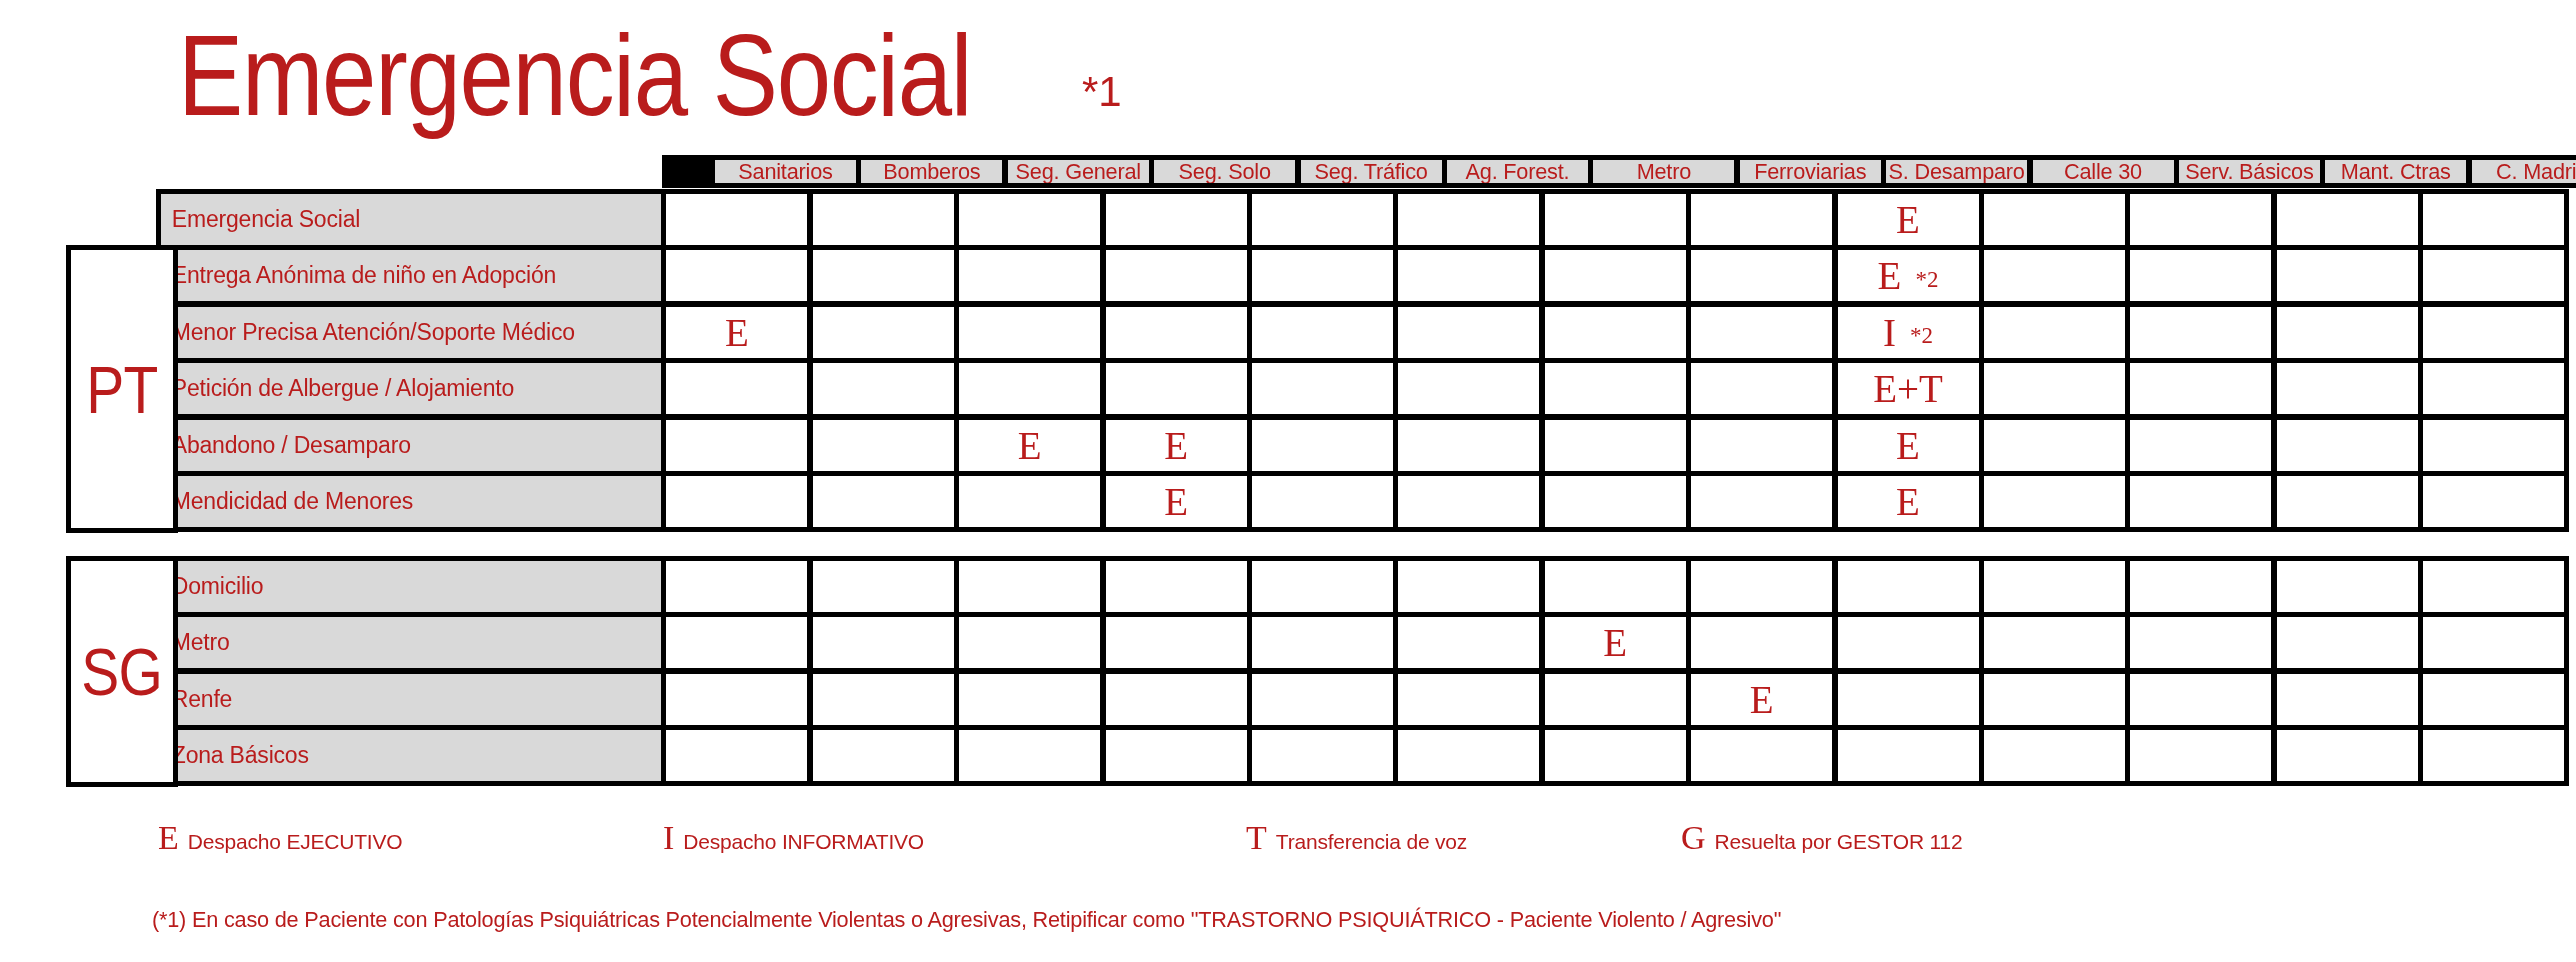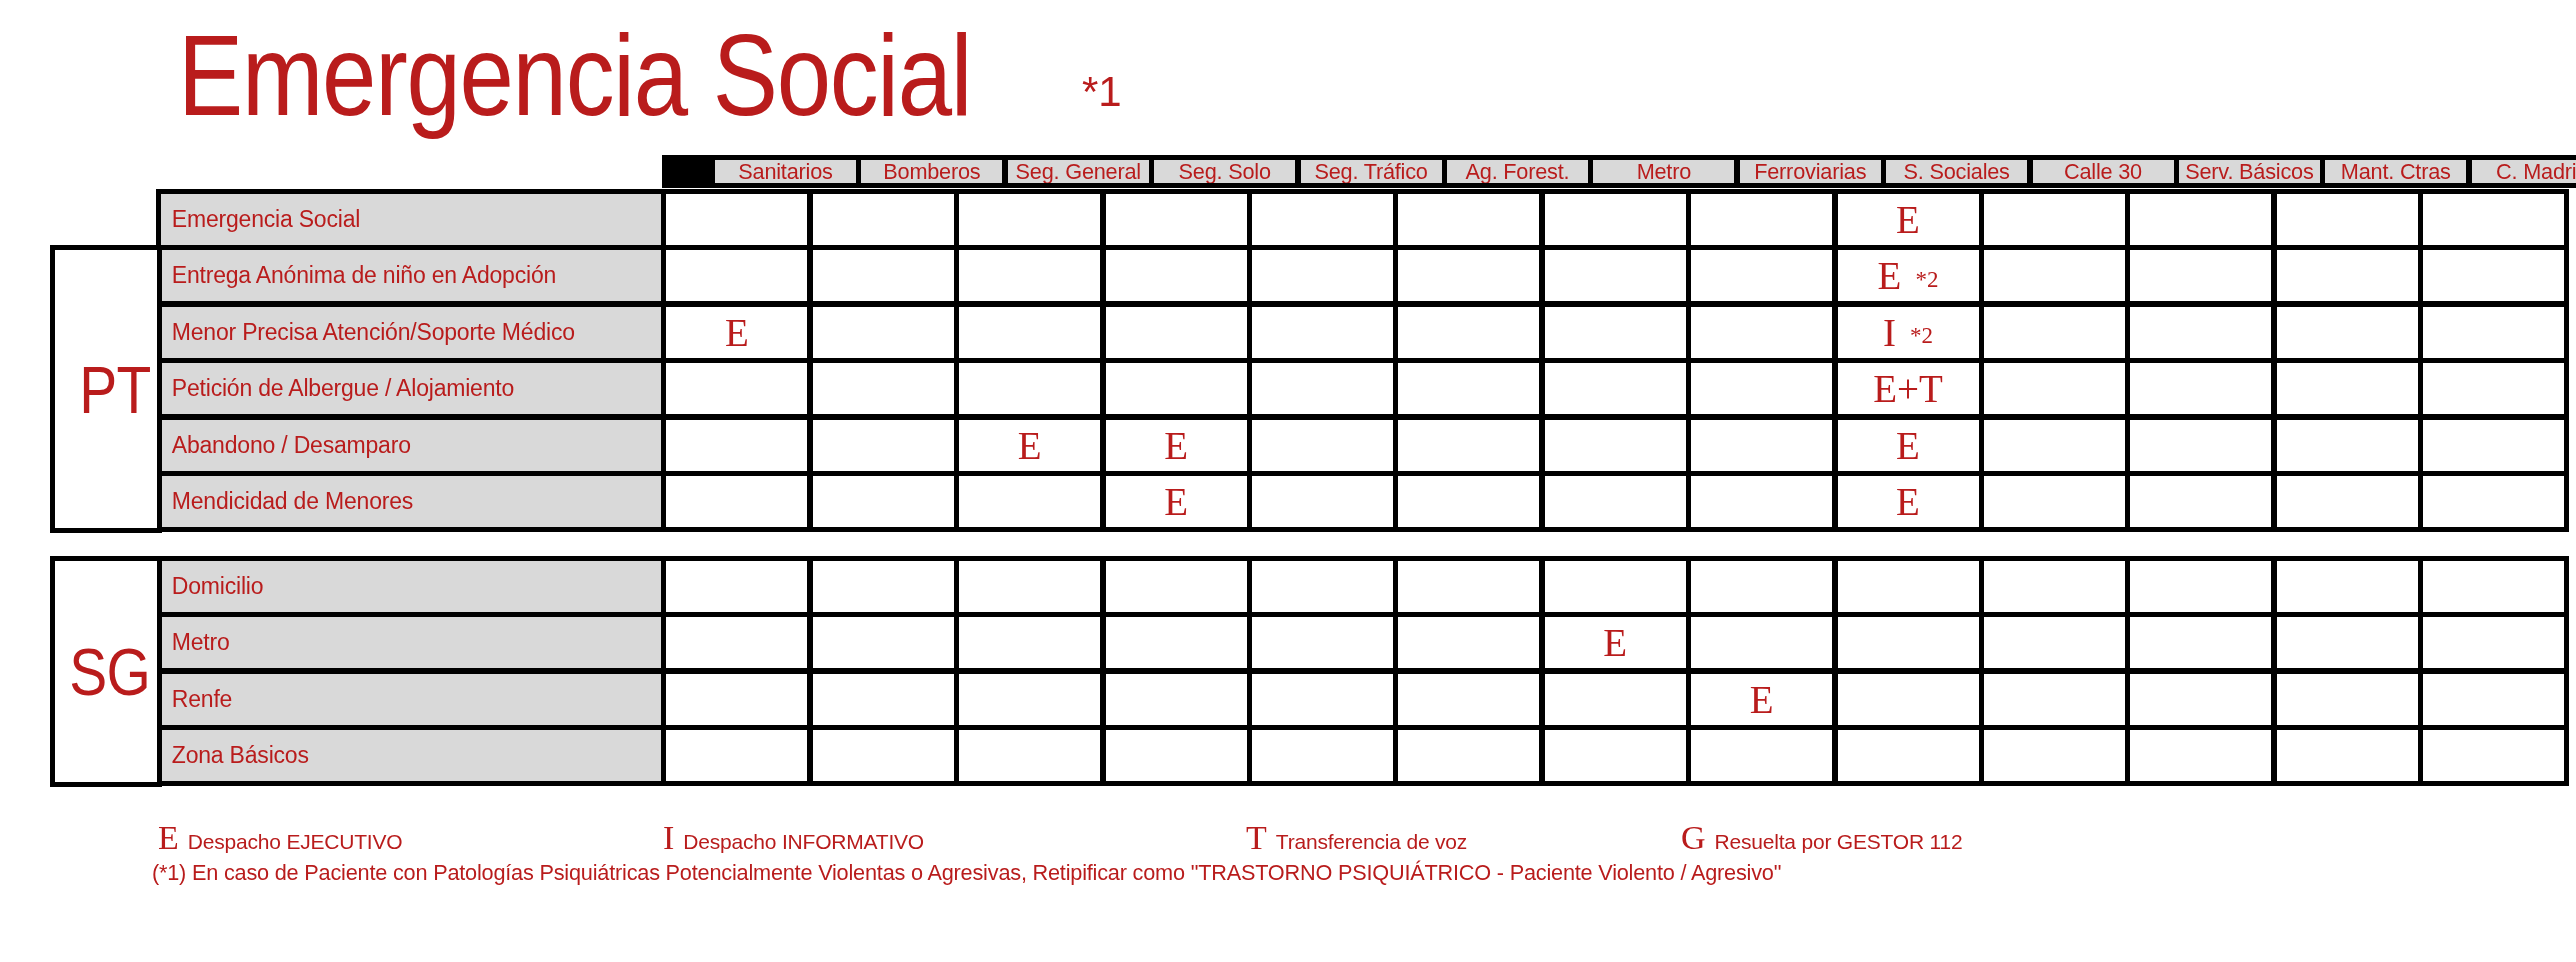--- a/index.html
+++ b/index.html
@@ -45,63 +45,63 @@
     display:flex; align-items:center; justify-content:center;
     font-family:"Liberation Serif", serif; font-size:39px;
   }
   .cell .note {
     font-size:23px; margin-left:14px; position:relative; top:3.9px;
     font-family:"Liberation Serif", serif;
   }
 
   
   .bracket {
-    position:absolute; left:50px; width:112px; box-sizing:border-box;
+    position:absolute; left:66px; width:112px; box-sizing:border-box;
     background:#fff; border:5.4px solid #000;
-    display:flex; align-items:center; justify-content:flex-end;
+    display:flex; align-items:center; justify-content:center;
   }
   #bracket-pt { top:245px; height:288px; }
   #bracket-sg { top:556px; height:231px; }
   .bracket span {
     font-size:67px; letter-spacing:-0.8px; display:inline-block;
     transform:scaleX(0.85); transform-origin:center;
   }
 
   
   .legend { position:absolute; left:0; top:808px; width:2576px; height:54px; }
   .legend-item { position:absolute; display:flex; align-items:baseline; white-space:nowrap; }
   .legend-letter { font-family:"Liberation Serif", serif; font-size:34px; }
   .legend-text { font-size:21px; margin-left:9px; letter-spacing:-0.2px;text-align:right; }
   .legend-item:nth-child(1){ left:158px; top:10.8px; }
   .legend-item:nth-child(2){ left:663px; top:10.8px; }
   .legend-item:nth-child(3){ left:1246px; top:10.8px; }
   .legend-item:nth-child(4){ left:1681px; top:10.8px; }
 
   
-  .footnotes { position:absolute; left:152px; top:856px; font-size:21.7px; letter-spacing:-0.2px; }
+  .footnotes { position:absolute; left:152px; top:903px; font-size:21.7px; letter-spacing:-0.2px; }
   .footnote { line-height:34px; white-space:nowrap; }
 </style>
 </head>
 <body>
 
 <div class="page">
 
   <div class="title-main">Emergencia Social</div>
   <div class="title-note">*1</div>
 
   <div class="col-headers">
       <div class="col-header">Sanitarios</div>
       <div class="col-header">Bomberos</div>
       <div class="col-header">Seg. General</div>
       <div class="col-header">Seg. Solo</div>
       <div class="col-header">Seg. Tráfico</div>
       <div class="col-header">Ag. Forest.</div>
       <div class="col-header">Metro</div>
       <div class="col-header">Ferroviarias</div>
-      <div class="col-header">S. Sociales</div>
+      <div class="col-header">S. Desamparo</div>
       <div class="col-header">Calle 30</div>
       <div class="col-header">Serv. Básicos</div>
       <div class="col-header">Mant. Ctras</div>
       <div class="col-header">C. Madrid</div>
     </div>
 
   <div class="block" id="block-pt">
       <div class="row-label">Emergencia Social</div>
       <div class="cell"></div>
       <div class="cell"></div>

